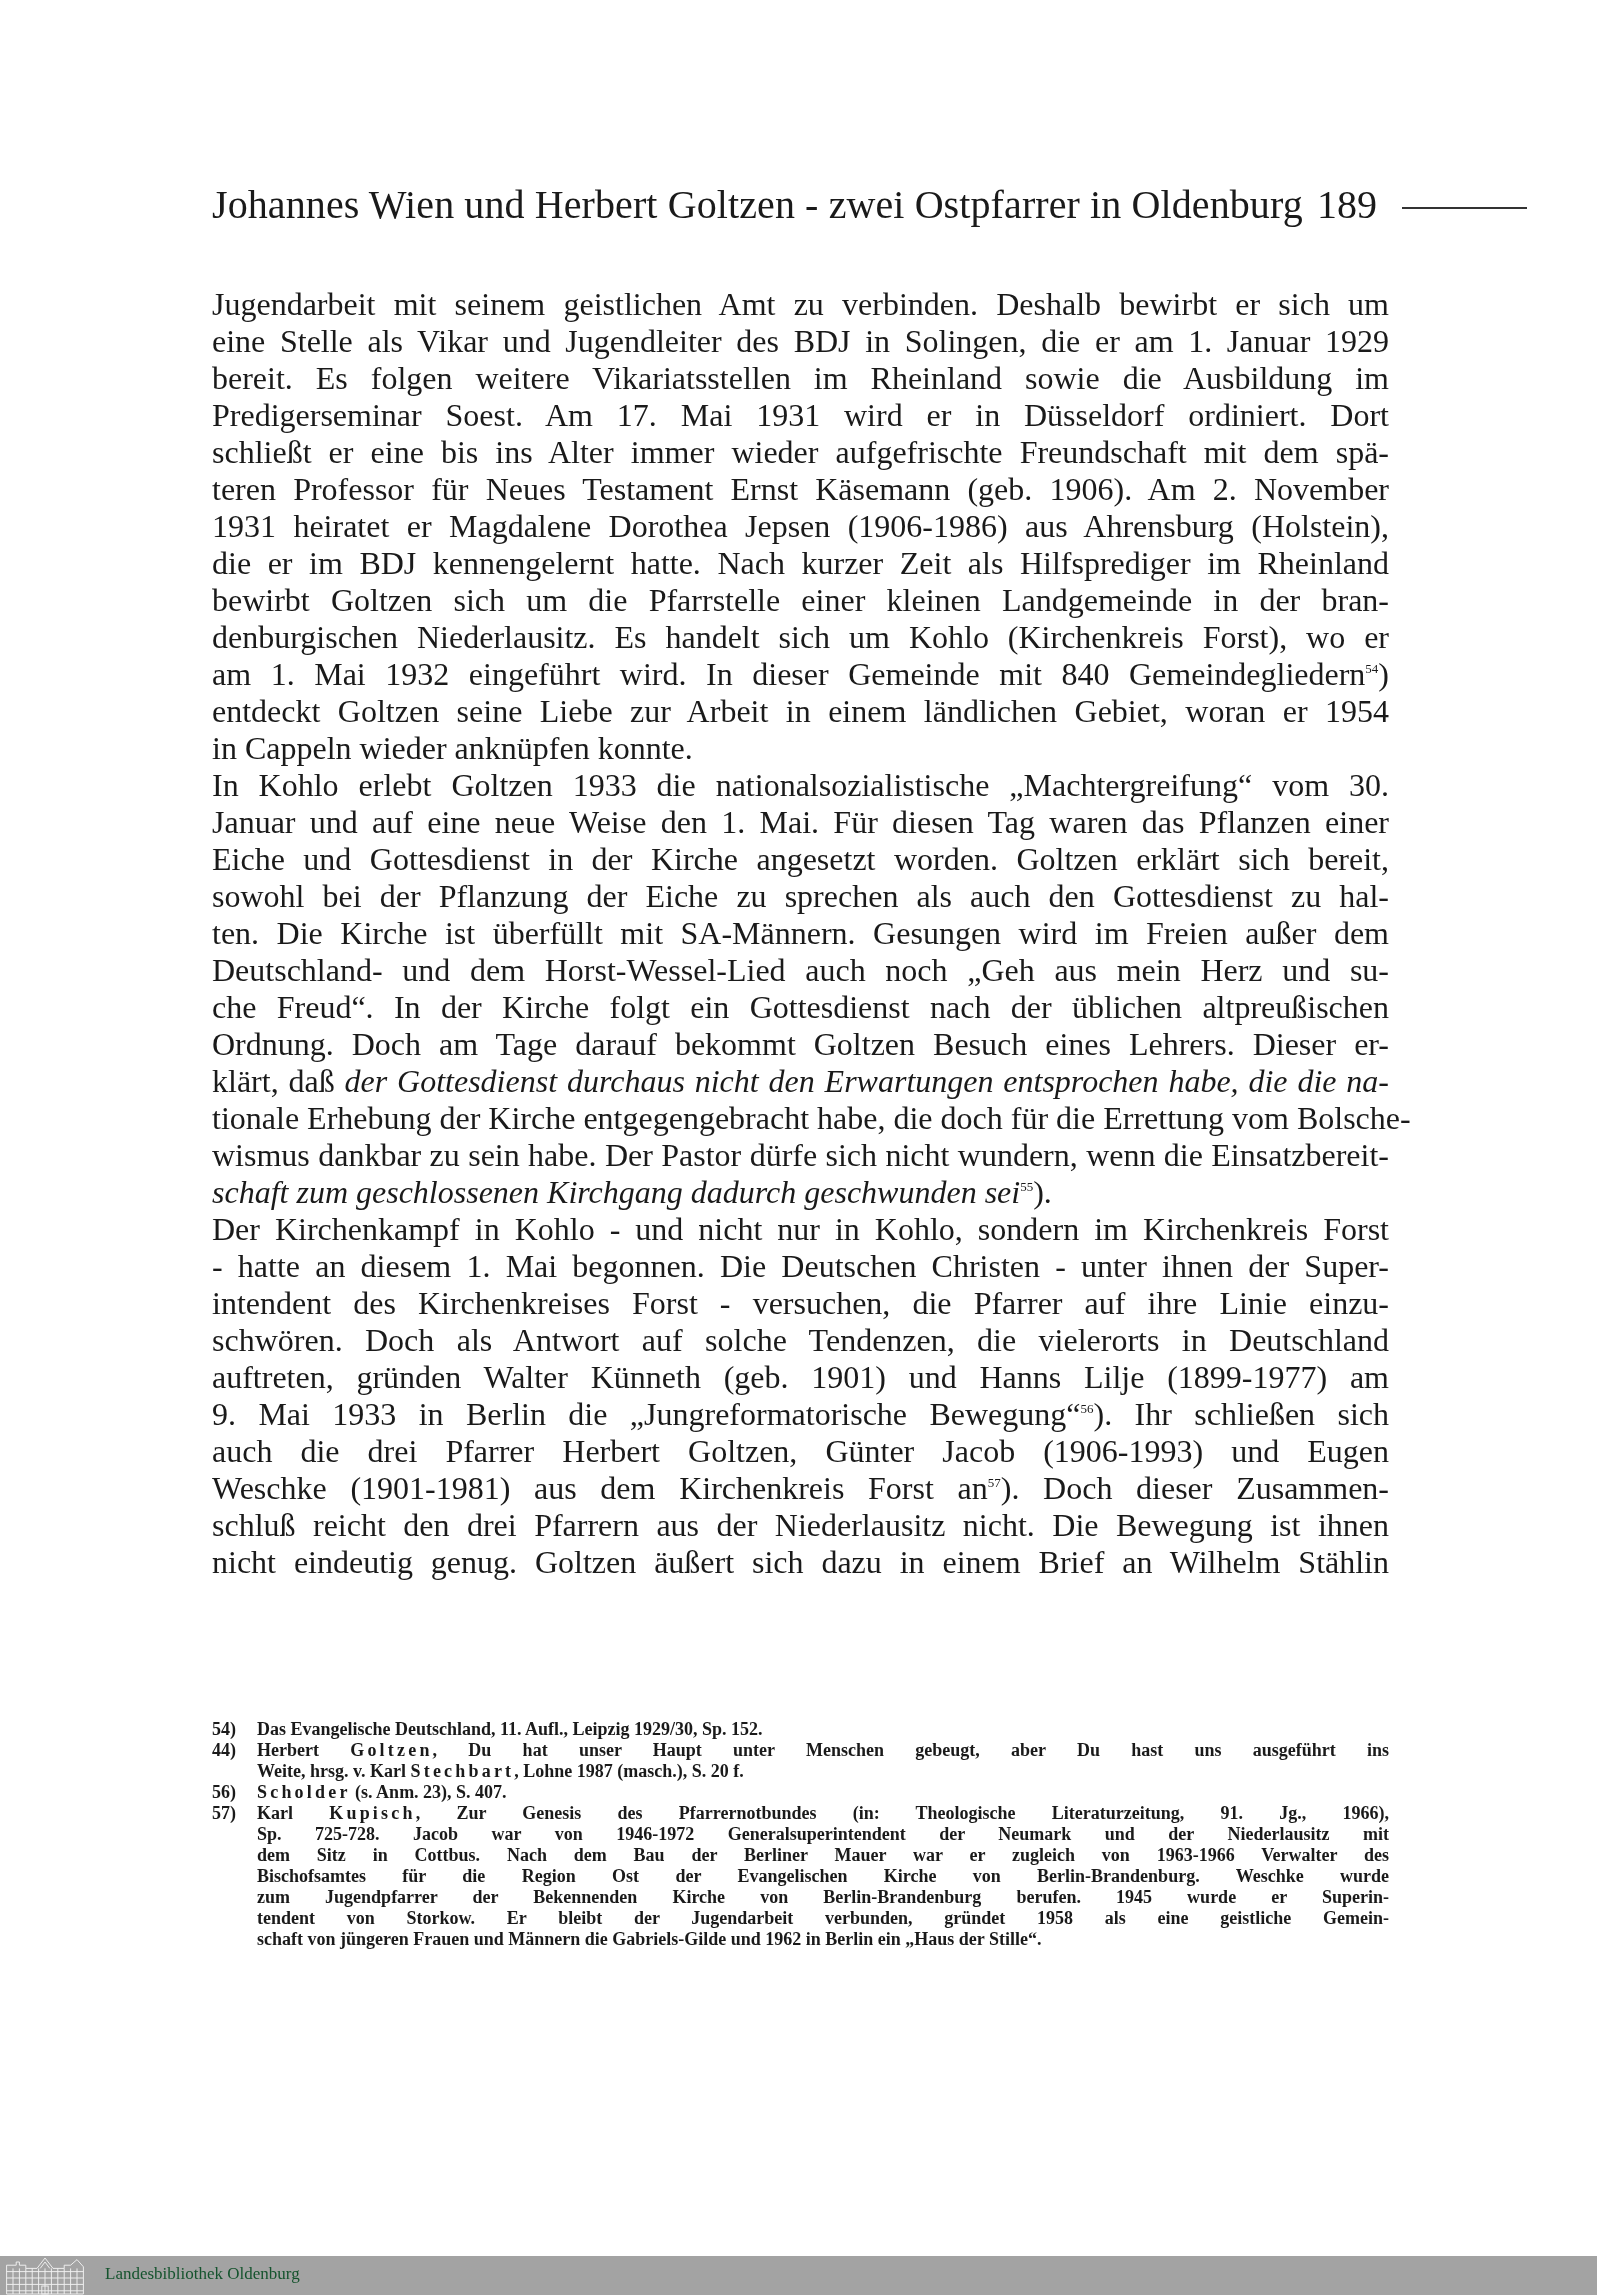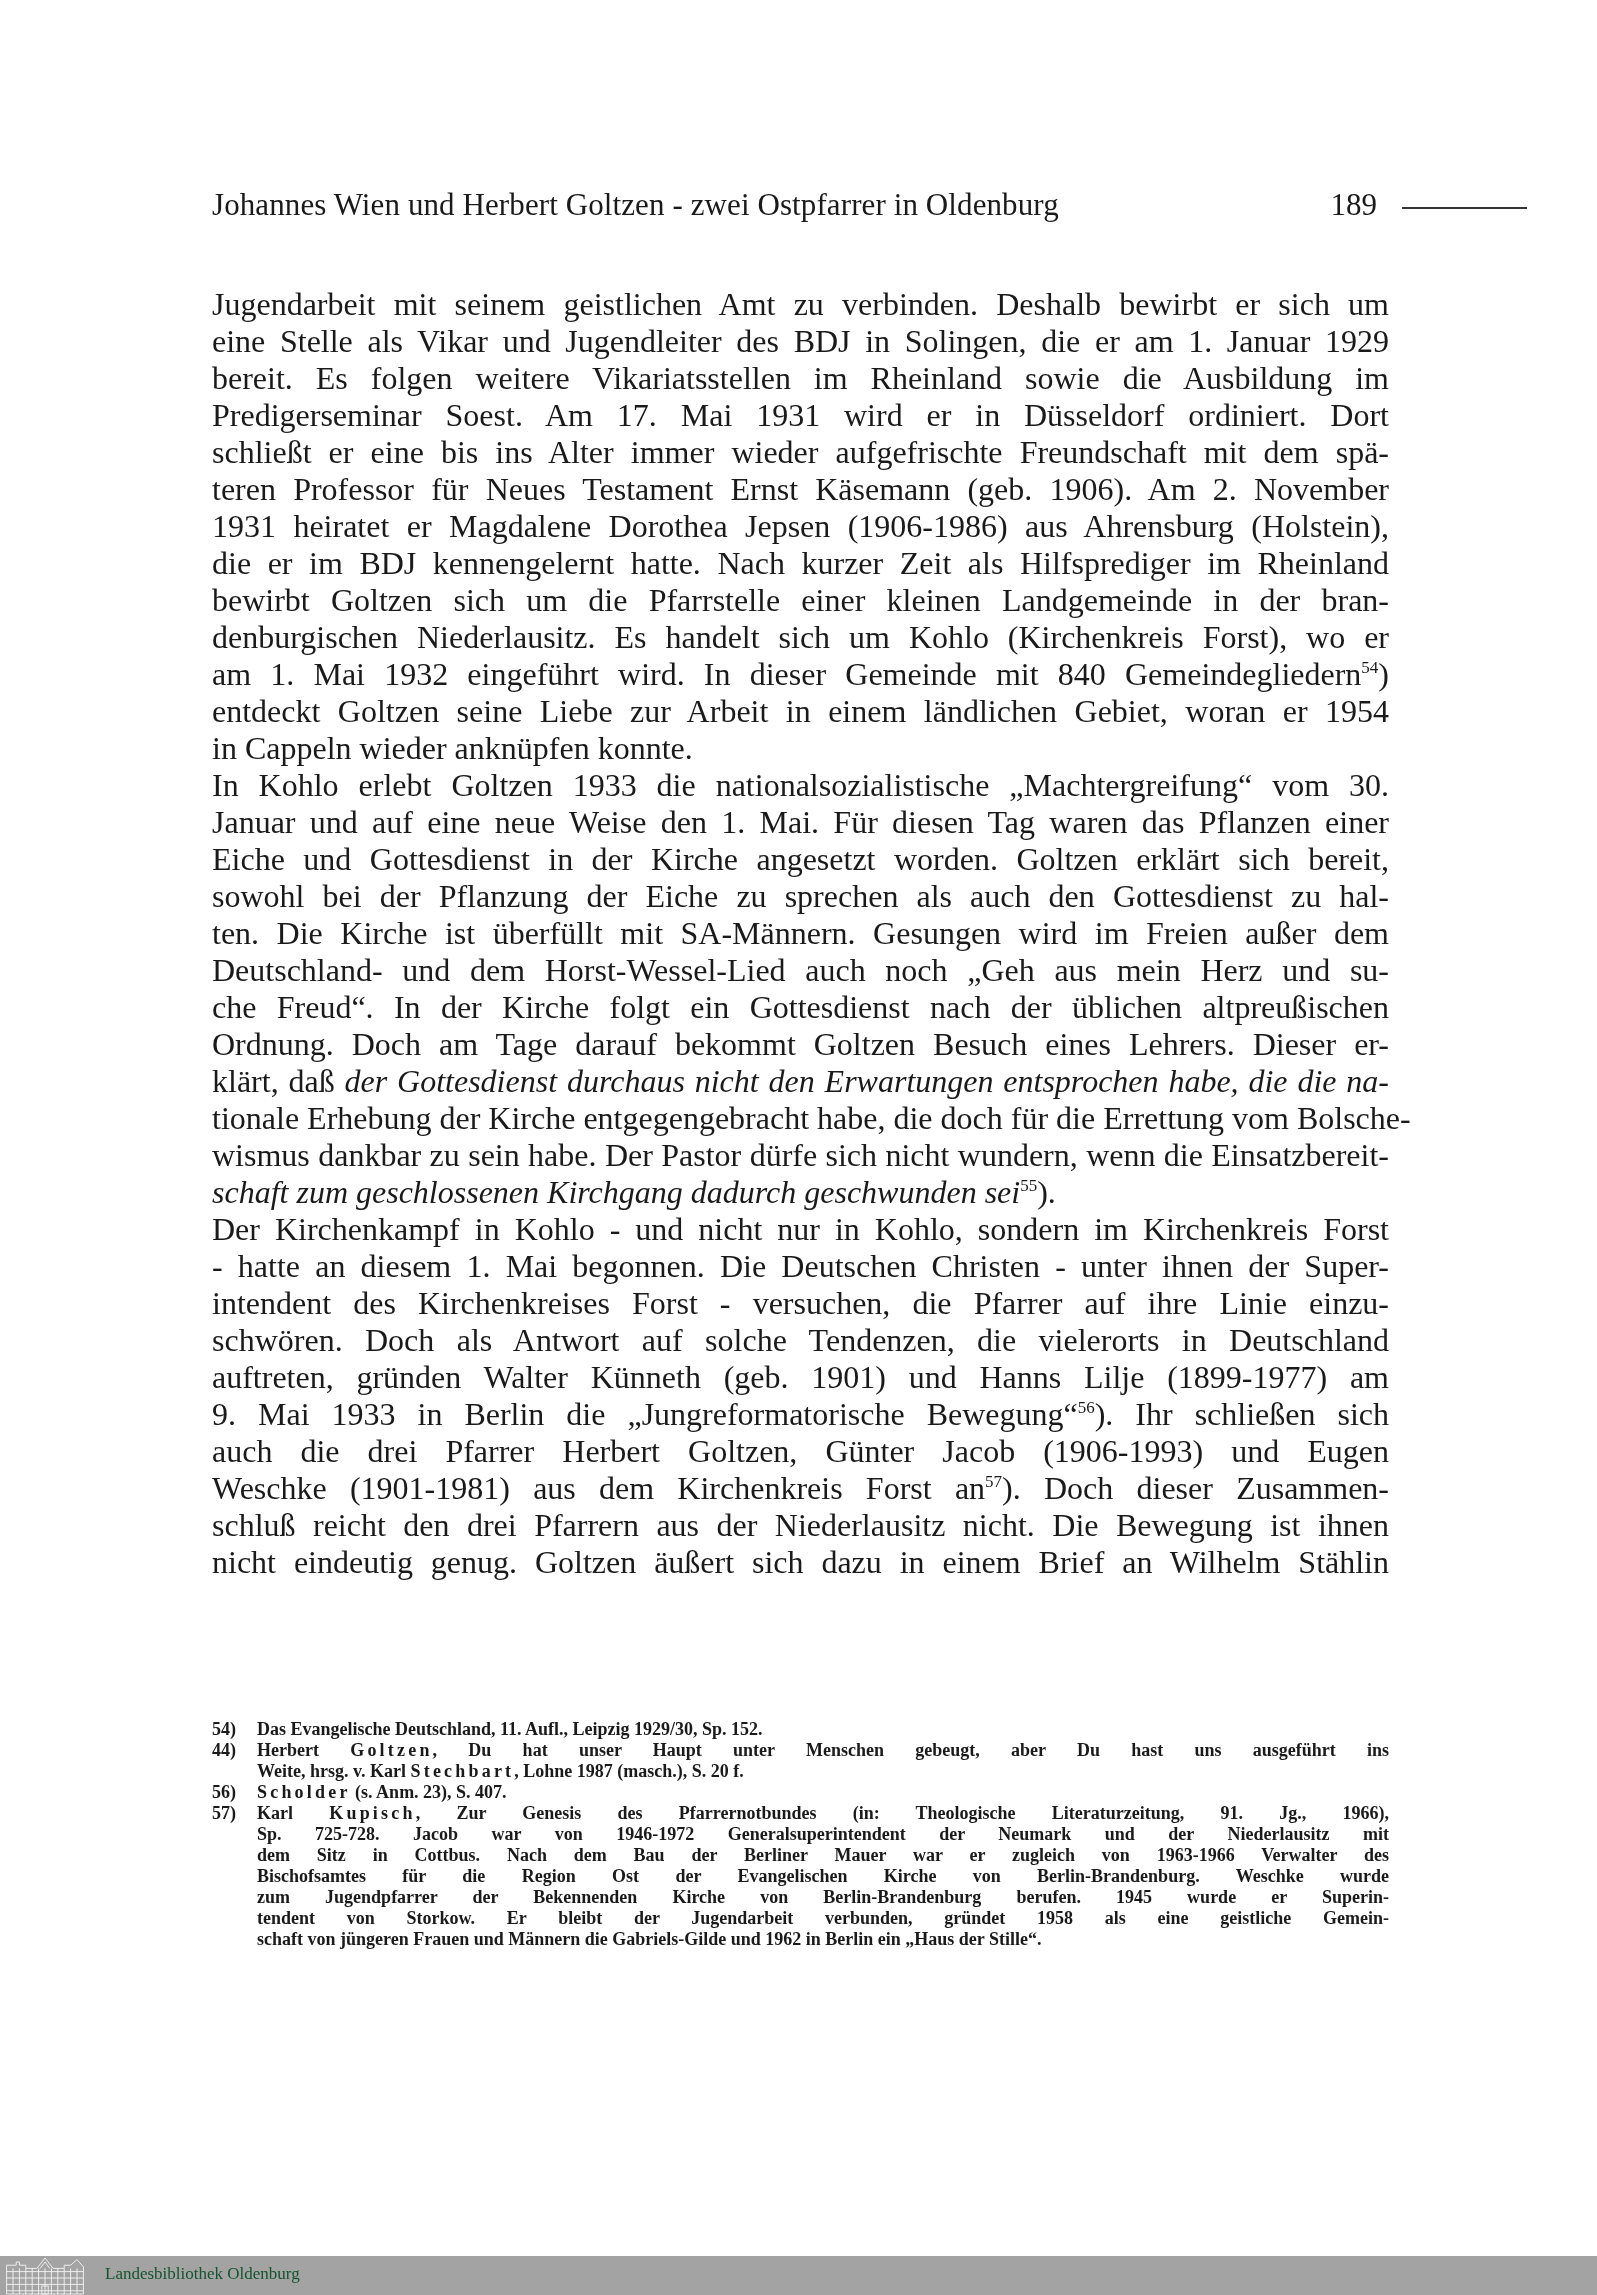--- a/index.html
+++ b/index.html
@@ -1,30 +1,30 @@
 <!DOCTYPE html>
 <html style="font-size:12.8px"><head>
 <meta charset="utf-8">
 <style>
   html, body { margin: 0; padding: 0; background: #ffffff; }
   body { width: 1597px; height: 2295px; position: relative; overflow: hidden;
          font-family: "Liberation Serif", "DejaVu Serif", serif; color: #1a1a1a; }
   .page { position: absolute; left: 0; top: 0; width: 1597px; height: 2295px; background: #ffffff; }
 
   .running-head { position: absolute; left: 212px; top: 185px; width: 1177px; height: 40px;
-                  font-size: 31px; line-height: 40px; }
+                  font-size: 40px; line-height: 40px; }
   .running-head .title { position: absolute; left: 0; top: 0; white-space: nowrap; letter-spacing: 0.1px; }
   .running-head .rule { position: absolute; left: 1190px; top: 22.4px; width: 125px; height: 1.6px; background: #333; }
   .running-head .page-number { position: absolute; right: 12px; top: 0; }
 
   .body-text { position: absolute; left: 212px; top: 286px; width: 1177px; font-size: 32px; line-height: 37px; }
   .line { display: block; height: 37px; white-space: nowrap; text-align: justify; text-align-last: justify; overflow: visible; }
   .line.last { text-align-last: left; }
   .line .it { font-style: italic; }
-  sup { font-size: 17px; line-height: 0; vertical-align: 12px; }
+  sup { font-size: 13px; line-height: 0; vertical-align: 12px; }
 
   .footnotes { position: absolute; left: 212px; top: 1719px; width: 1177px; font-size: 18px; line-height: 21px; font-weight: bold; }
   .fn { position: relative; padding-left: 45px; }
   .fn .num { position: absolute; left: 0; top: 0; }
   .fn .fline { display: block; height: 21px; white-space: nowrap; text-align: justify; text-align-last: justify; }
   .fn .fline.last { text-align-last: left; }
   .spaced { letter-spacing: 3.2px; }
 
   .footer-bar { position: absolute; left: 0; top: 2256px; width: 1597px; height: 39px; background: #a3a3a3; }
   .footer-bar .logo { position: absolute; left: 4.8px; top: 0.8px; width: 80px; height: 38px; }

